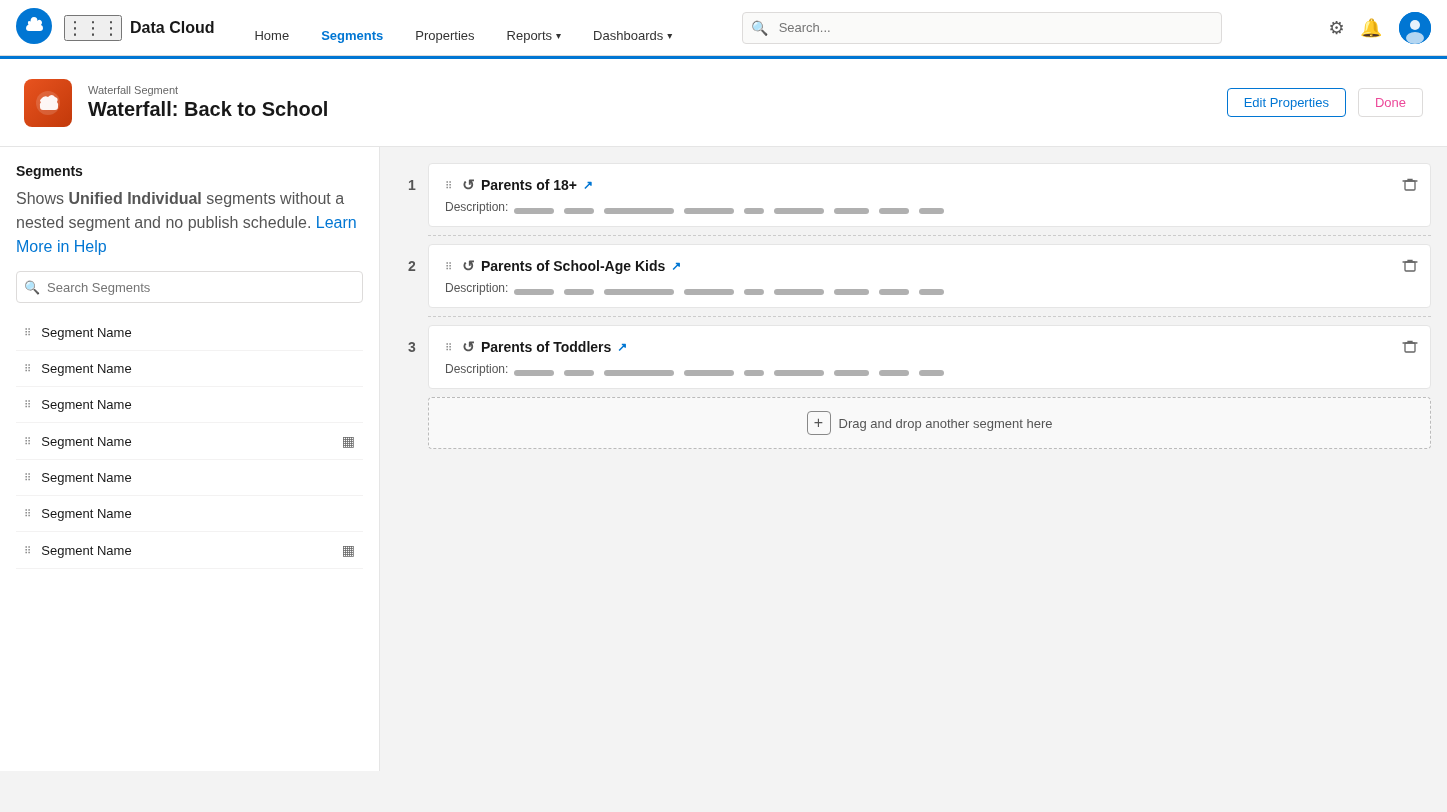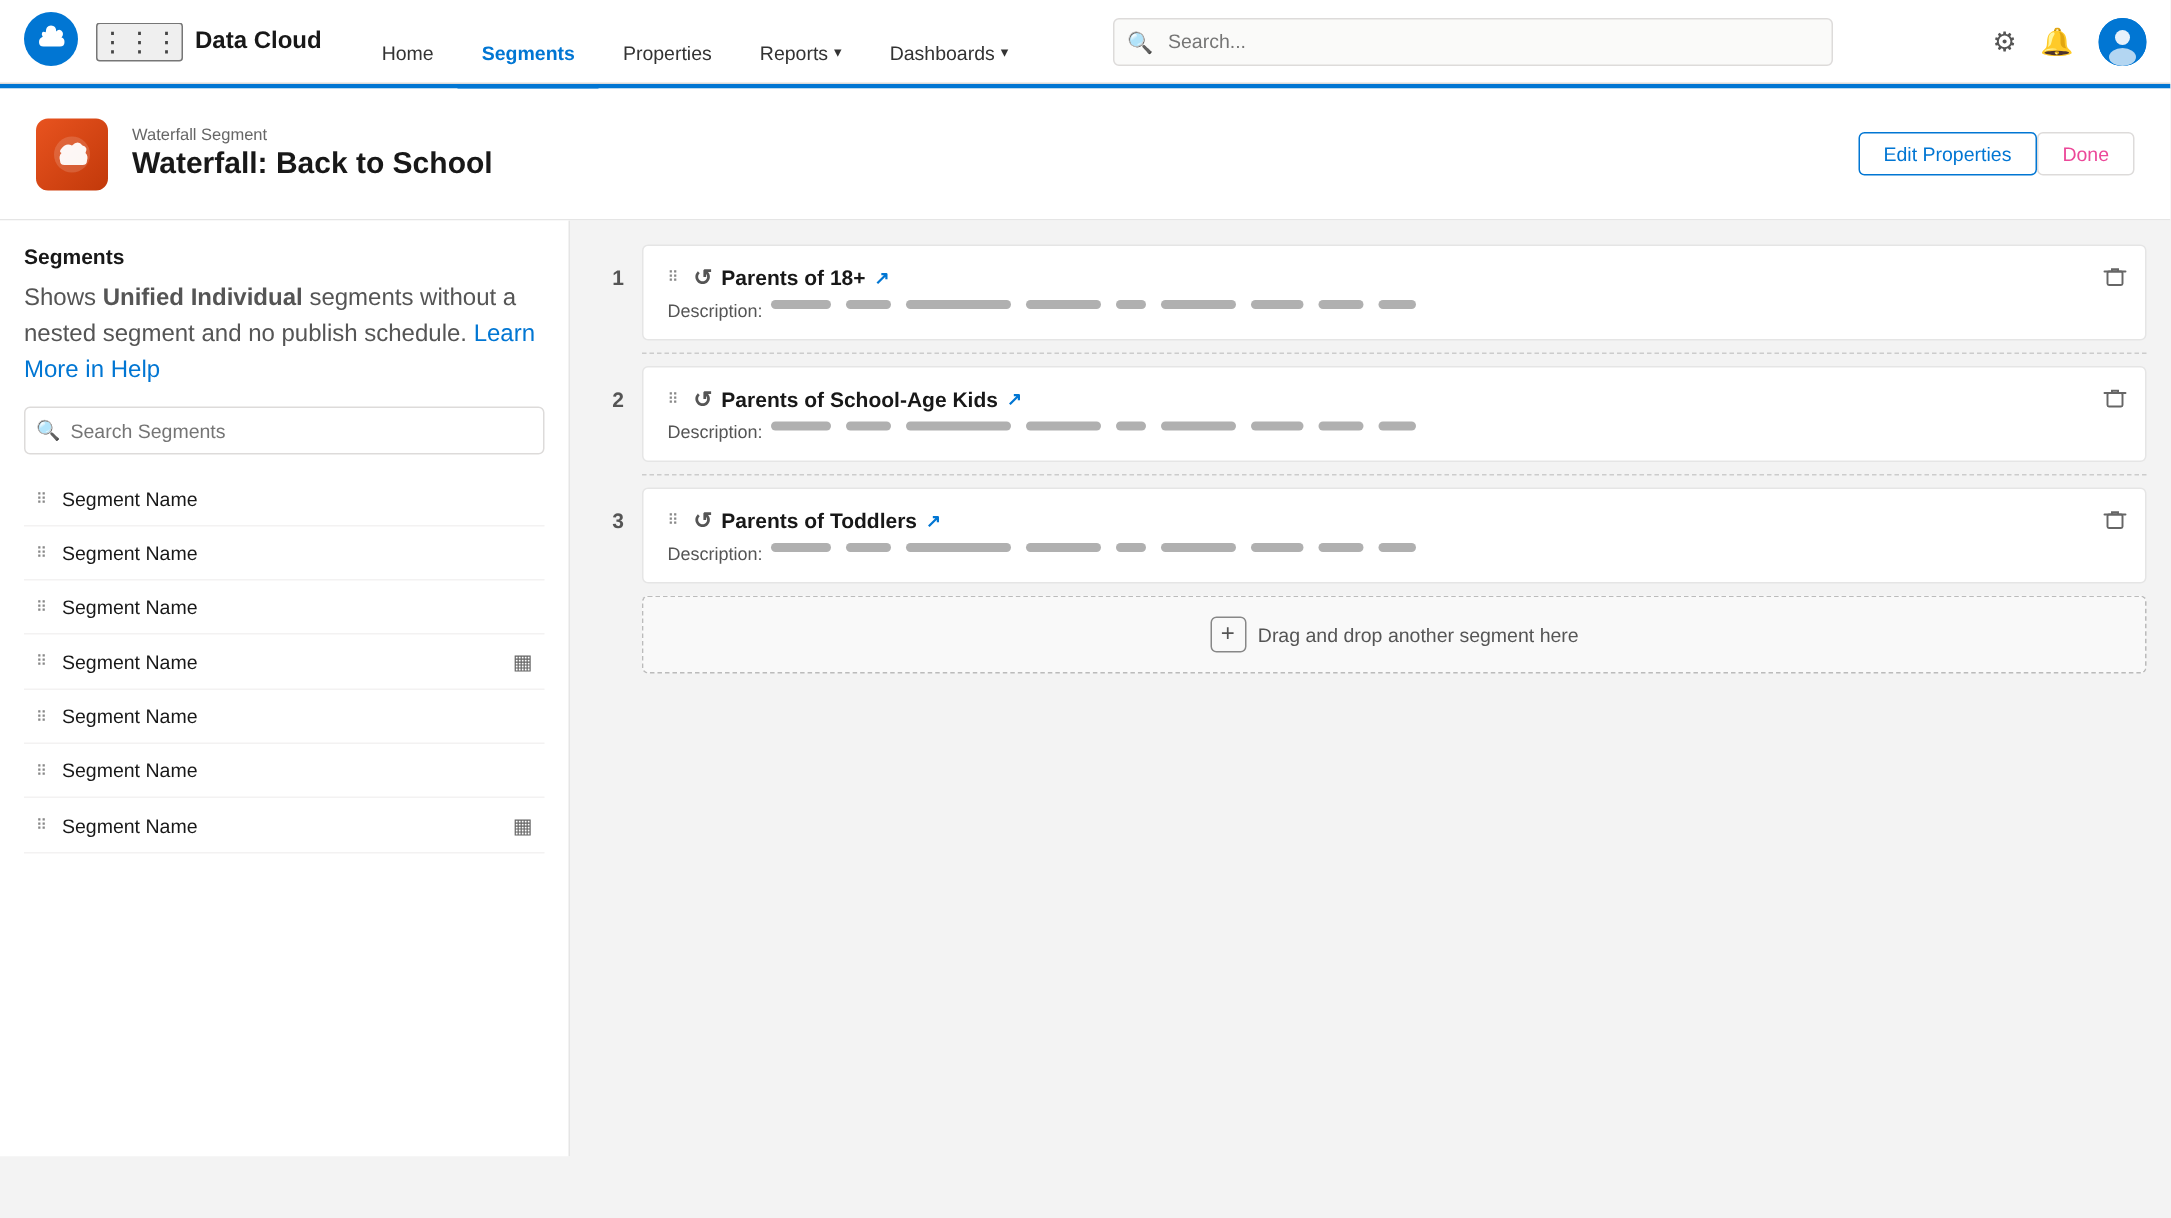--- a/index.html
+++ b/index.html
@@ -153,21 +153,21 @@
       margin-bottom: 2px;
     }
     .meta-item .meta-value {
       font-size: 13px;
       color: #181818;
       font-weight: 500;
     }
     .page-header-actions {
       margin-left: auto;
       display: flex;
-      gap: 0;
+      gap: 12px;
     }
     .btn-outline {
       padding: 6px 16px;
       border: 1px solid #0176d3;
       border-radius: 4px;
       background: #fff;
       color: #0176d3;
       font-size: 13px;
       cursor: pointer;
     }
@@ -324,21 +324,21 @@
       color: #666;
       cursor: pointer;
       font-size: 14px;
       background: none;
       border: none;
     }
     .segment-card-description {
       font-size: 12px;
       color: #555;
       display: flex;
-      align-items: flex-start;
+      align-items: flex-end;
       gap: 6px;
     }
     .description-label { font-weight: 500; color: #555; }
     .description-line {
       height: 6px;
       border-radius: 3px;
       background: #b0b0b0;
       display: inline-block;
     }
 

